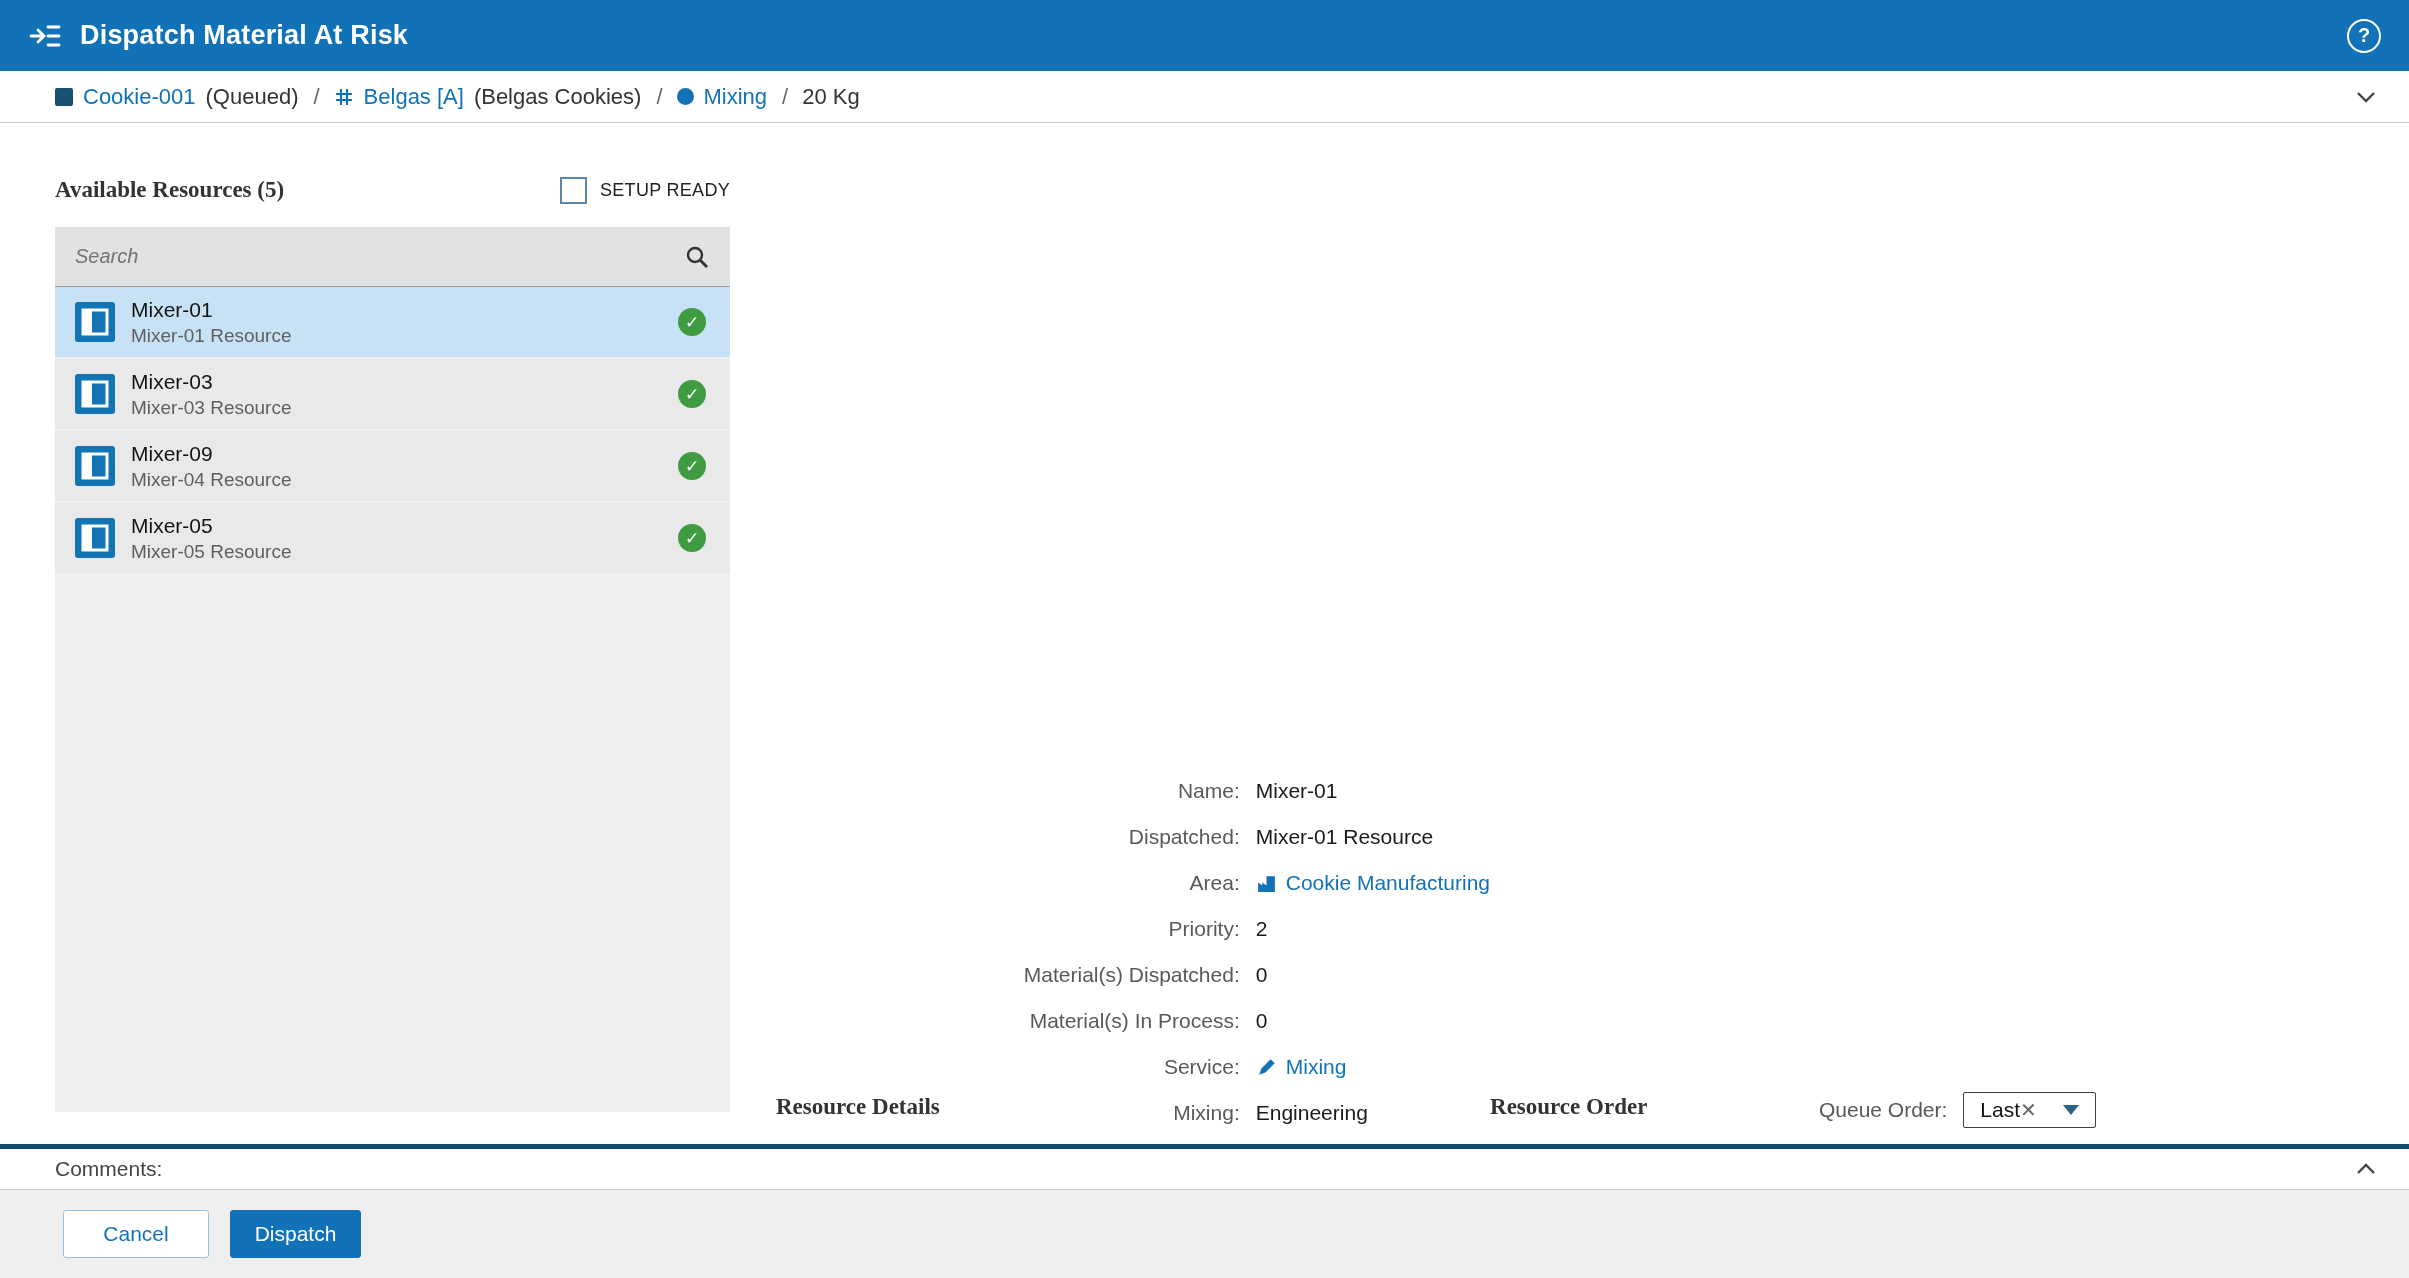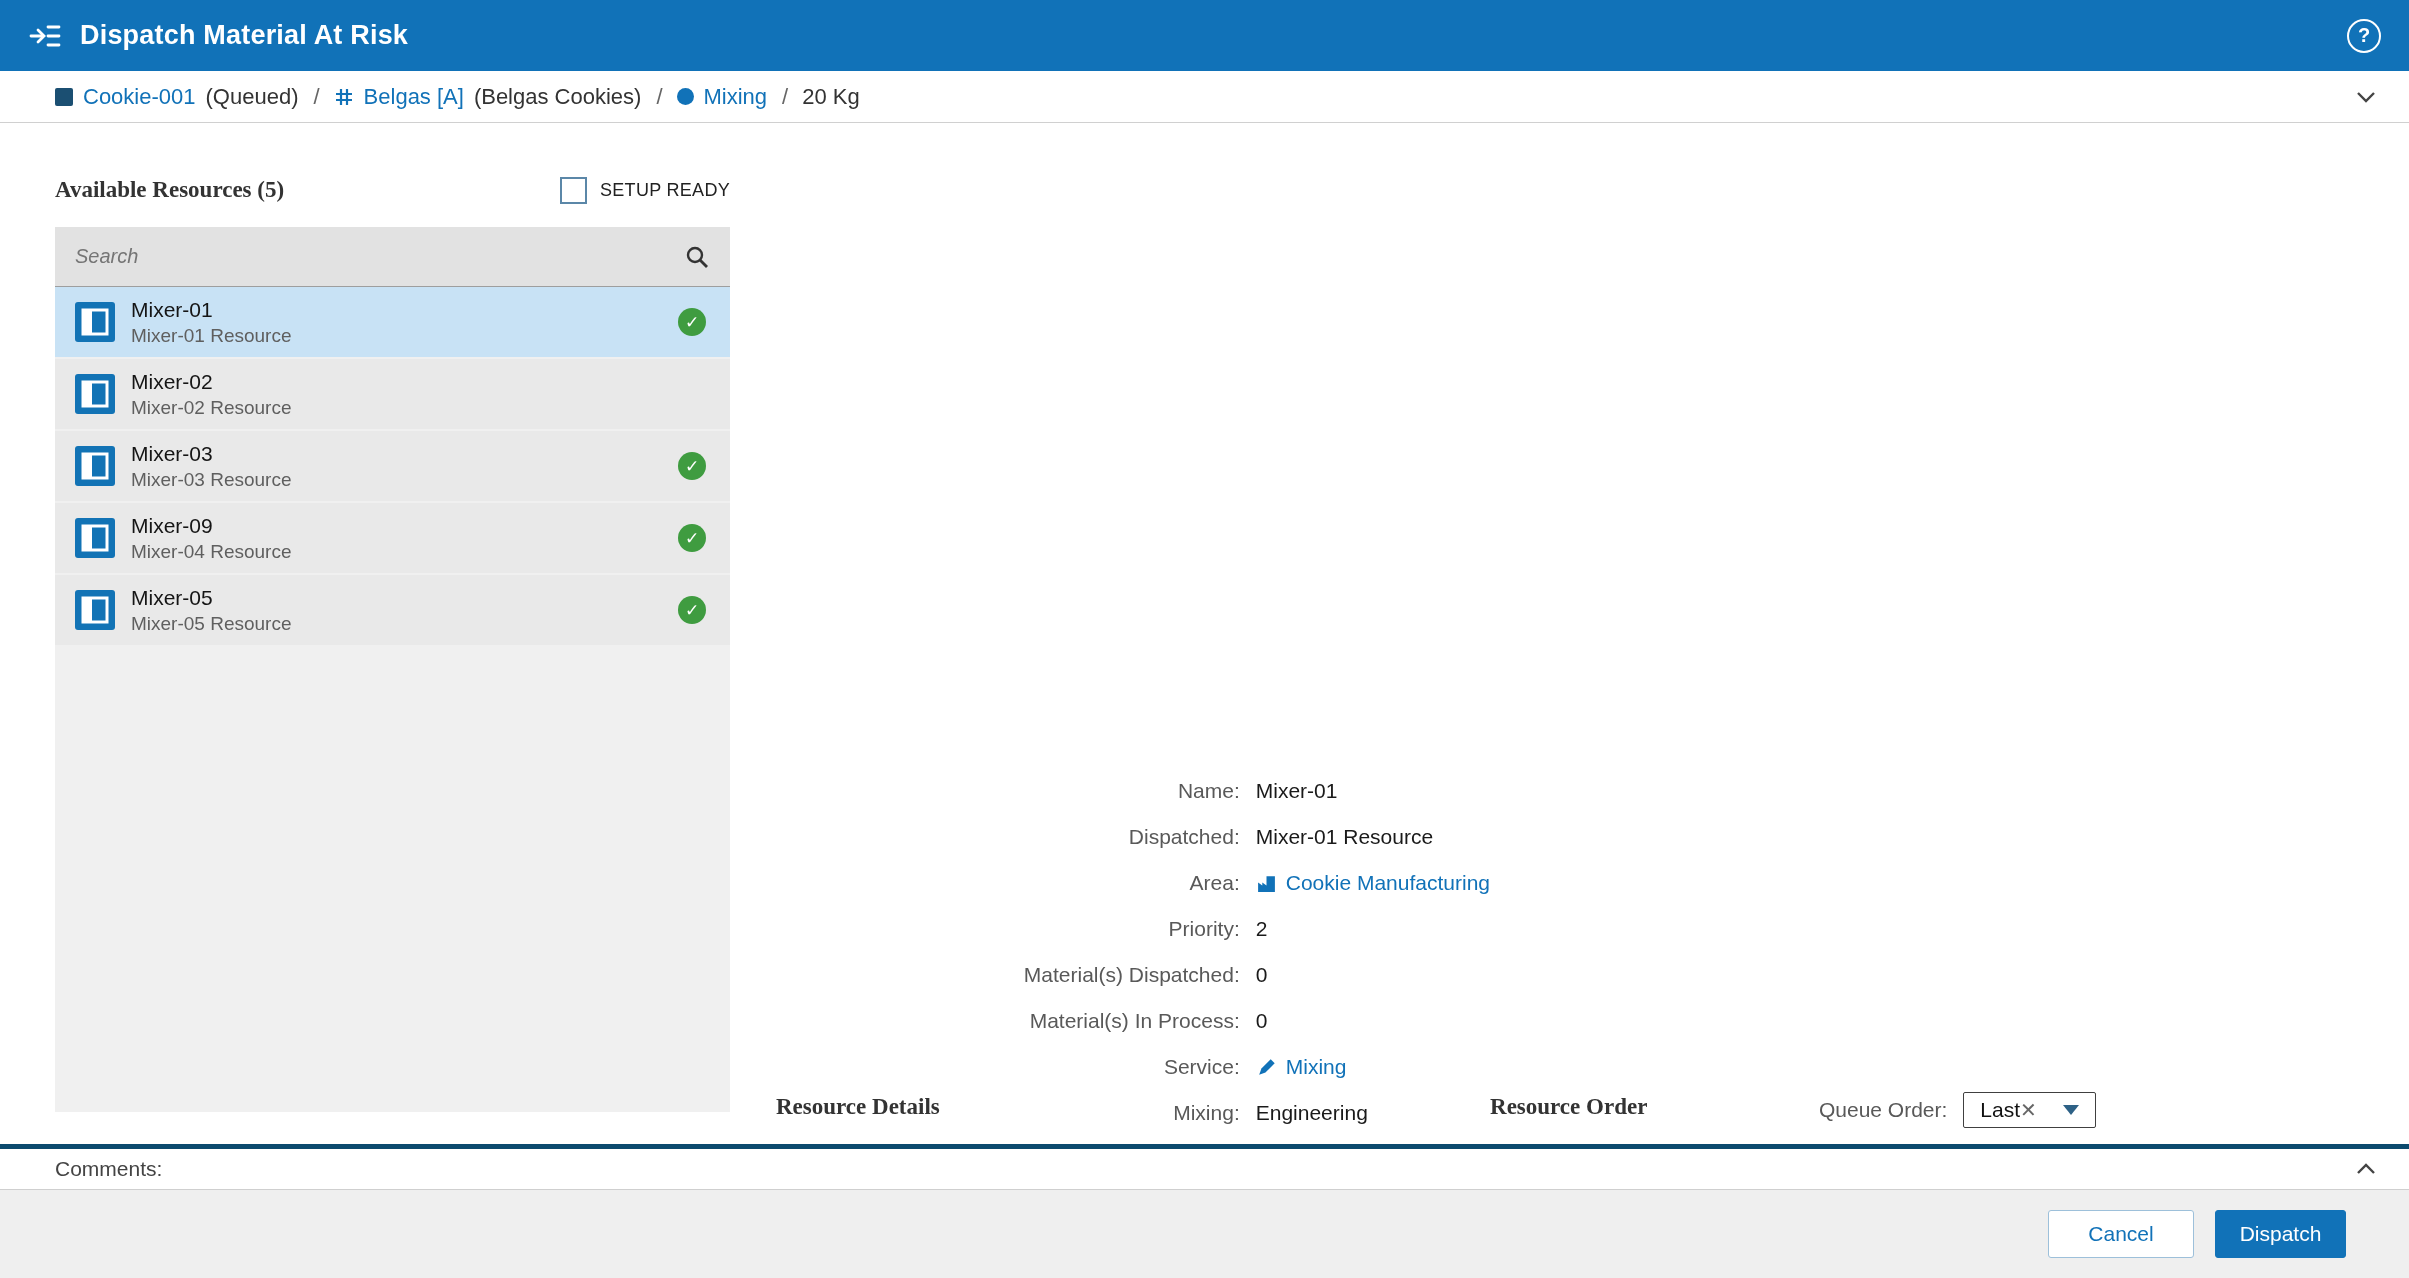--- a/index.html
+++ b/index.html
@@ -124,21 +124,21 @@
     padding: 0 32px 0 55px;
     font-size: 21px; color: #444;
     cursor: pointer;
   }
   .comments .up { margin-left: auto; display: flex; align-items: center; }
 
   
   footer {
     flex: 0 0 88px;
     background: var(--footer-bg, #efefef);
-    display: flex; align-items: center; justify-content: flex-end;
+    display: flex; align-items: center; 
     gap: 21px; padding: 0 63px;
   }
   .btn { height: 48px; font-size: 21px; border-radius: 3px; cursor: pointer; font-family: inherit; }
   .btn.cancel { background: #fff; border: 1px solid #9dc0da; color: var(--accent, #1172b8); width: 146px; }
   .btn.primary { background: var(--accent, #1172b8); border: 1px solid var(--accent, #1172b8); color: #fff; width: 131px; }
 </style>
 </head>
 <body>
 
 <header class="titlebar">
@@ -222,34 +222,20 @@
                 <rect x="8" y="8" width="9" height="24" fill="#fff"></rect>
               </svg>
           </span>
           <div class="res-text">
             <div class="res-name">Mixer-01</div>
             <div class="res-desc">Mixer-01 Resource</div>
           </div>
           <span class="check">✓</span>
         </div>
 
-        <div class="res-row">
-          <span class="res-icon">
-            <svg viewBox="0 0 40 40" width="40" height="40">
-                <rect width="40" height="40" rx="3" fill="#1273b5"></rect>
-                <rect x="8" y="8" width="24" height="24" fill="none" stroke="#fff" stroke-width="3"></rect>
-                <rect x="8" y="8" width="9" height="24" fill="#fff"></rect>
-              </svg>
-          </span>
-          <div class="res-text">
-            <div class="res-name">Mixer-02</div>
-            <div class="res-desc">Mixer-02 Resource</div>
-          </div>
-          <span class="check">✓</span>
-        </div>
 
         <div class="res-row ready">
           <span class="res-icon">
             <svg viewBox="0 0 40 40" width="40" height="40">
                 <rect width="40" height="40" rx="3" fill="#1273b5"></rect>
                 <rect x="8" y="8" width="24" height="24" fill="none" stroke="#fff" stroke-width="3"></rect>
                 <rect x="8" y="8" width="9" height="24" fill="#fff"></rect>
               </svg>
           </span>
           <div class="res-text">

